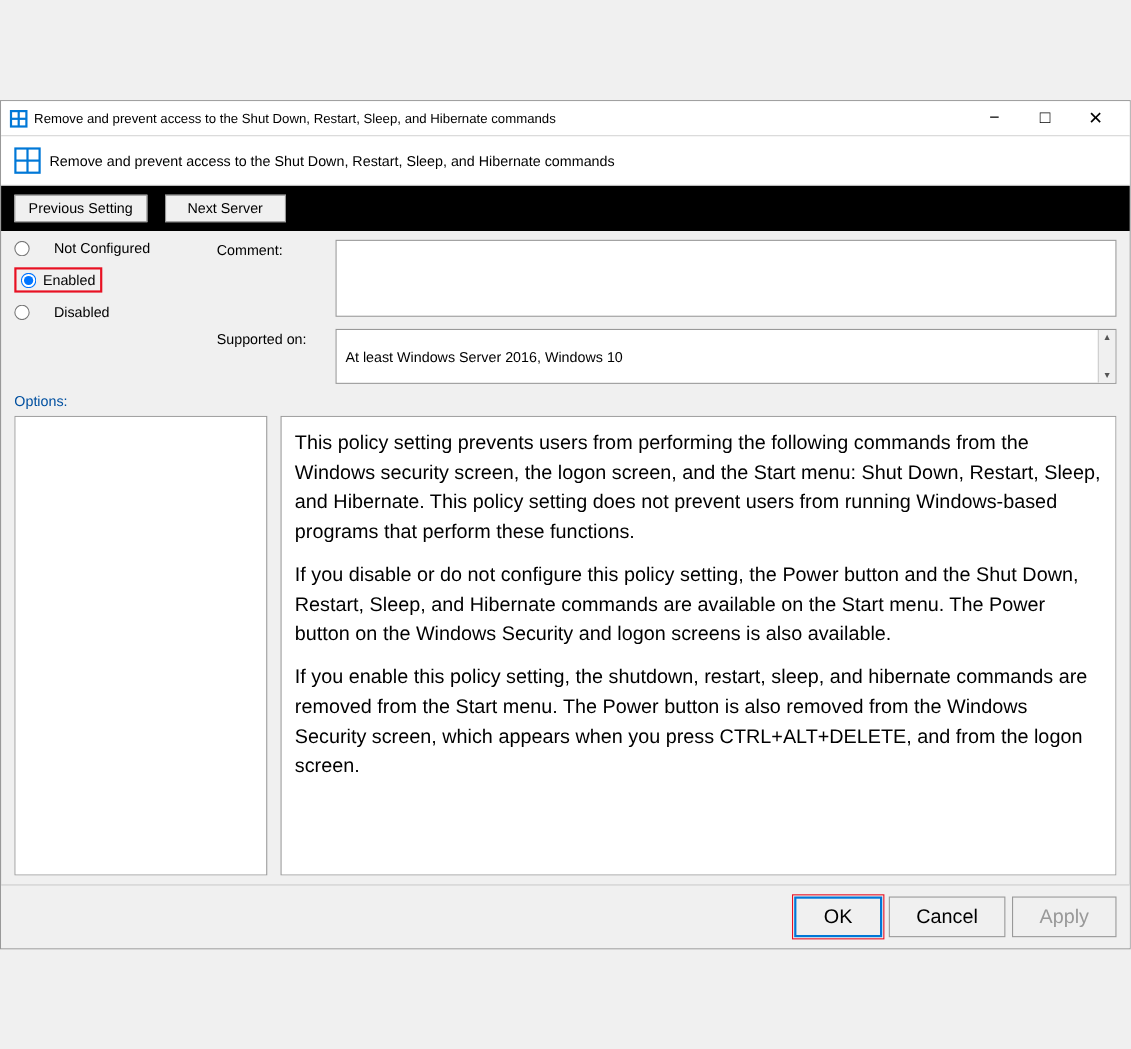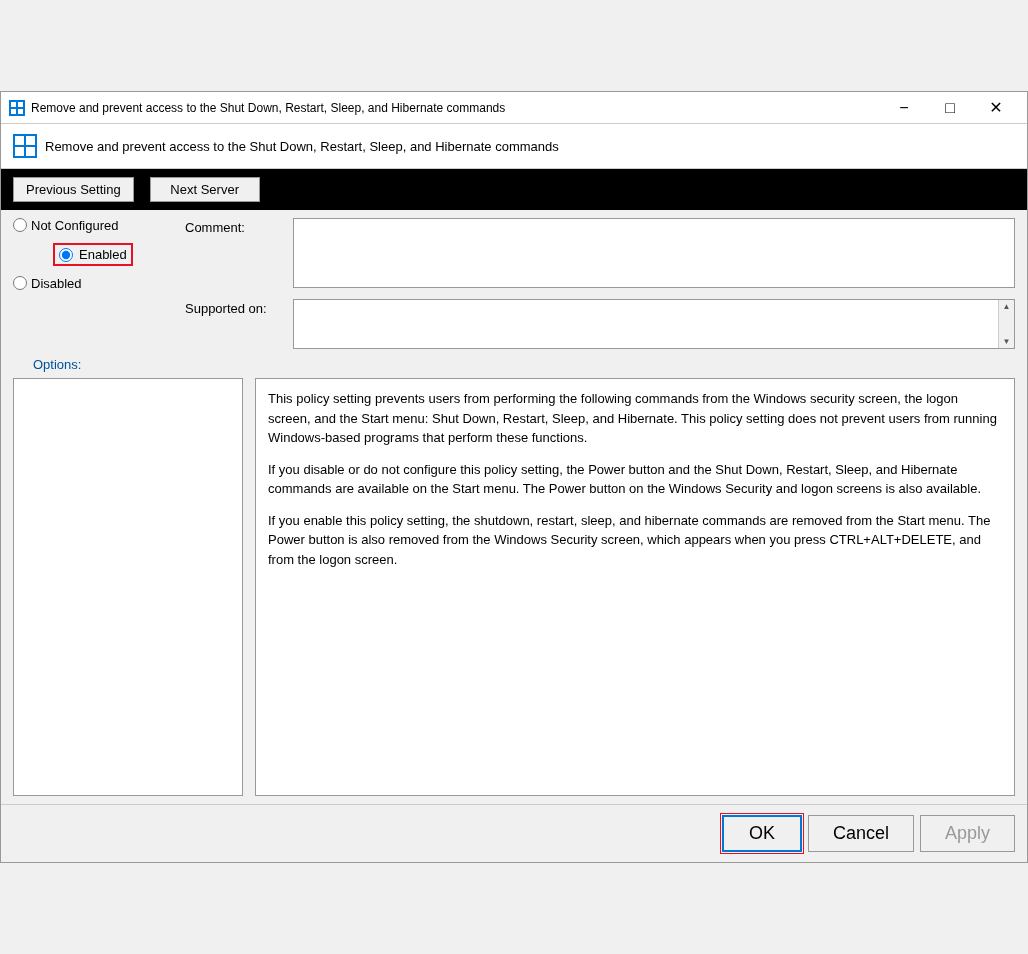--- a/index.html
+++ b/index.html
@@ -110,22 +110,22 @@
     }
     .radio-group {
       display: flex;
       flex-direction: column;
       gap: 6px;
       width: 160px;
       flex-shrink: 0;
     }
     .radio-item {
       display: flex;
-      align-items: flex-start;
-      gap: 4px;
+      align-items: flex-end;
+      gap: 22px;
       cursor: pointer;
     }
     .radio-item input[type="radio"] {
       margin: 0;
       width: 14px;
       height: 14px;
     }
     .radio-label {
       font-size: 13px;
     }
@@ -134,20 +134,21 @@
       padding: 2px 4px;
       display: inline-flex;
       align-items: center;
       gap: 6px;
     }
     .fields-section {
       flex: 1;
       display: flex;
       flex-direction: column;
       gap: 8px;
+      margin-left: 12px;
     }
     .field-row {
       display: flex;
       align-items: flex-start;
       gap: 8px;
     }
     .field-label {
       font-size: 13px;
       width: 100px;
       flex-shrink: 0;
@@ -202,21 +203,21 @@
       border: 1px solid #999;
       background: white;
       flex-shrink: 0;
     }
     .help-panel {
       flex: 1;
       border: 1px solid #999;
       background: white;
       padding: 10px 12px;
       overflow-y: auto;
-      font-size: 13px;
+      font-size: 18px;
       line-height: 1.5;
       position: relative;
     }
     .help-panel p {
       margin-bottom: 12px;
     }
     .help-panel p:last-child {
       margin-bottom: 0;
     }
     .footer {
@@ -306,21 +307,21 @@
   </div>
 
   <div class="main-content">
     <div class="top-section">
 
       <div class="radio-group">
         <label class="radio-item">
           <input type="radio" name="policy" style="">
           <span class="radio-label">Not Configured</span>
         </label>
-        <label class="radio-item" style="margin-top:4px;margin-left:40px;">
+        <label class="radio-item" style="margin-top:4px;">
           <span class="enabled-radio-wrapper">
             <input type="radio" name="policy" checked="" style="">
             <span class="radio-label">Enabled</span>
           </span>
         </label>
         <label class="radio-item" style="margin-top:4px;">
           <input type="radio" name="policy" style="">
           <span class="radio-label">Disabled</span>
         </label>
       </div>
@@ -330,31 +331,32 @@
         <div class="field-row">
           <span class="field-label">Comment:</span>
           <div class="textarea-wrapper">
             <textarea class="field-textarea" style="width: 100%; padding-right: 18px;"></textarea>
           </div>
         </div>
 
         <div class="field-row">
           <span class="field-label">Supported on:</span>
           <div class="field-input-box">
+            <span style="padding-right:20px;">At least Windows Server 2016, Windows 10</span>
             <div class="scrollbar-v">
               <span class="scroll-arrow">▲</span>
               <span class="scroll-arrow" style="margin-top:auto;">▼</span>
             </div>
           </div>
         </div>
       </div>
     </div>
 
     <div class="section-divider">
-      <div style="width:230px; flex-shrink:0;margin-left:20px;">
+      <div style="width:230px; flex-shrink:0;">
         <span class="section-label">Options:</span>
       </div>
     </div>
 
     <div class="bottom-panels">
 
       <div class="options-panel">
       </div>
 
       <div class="help-panel">

